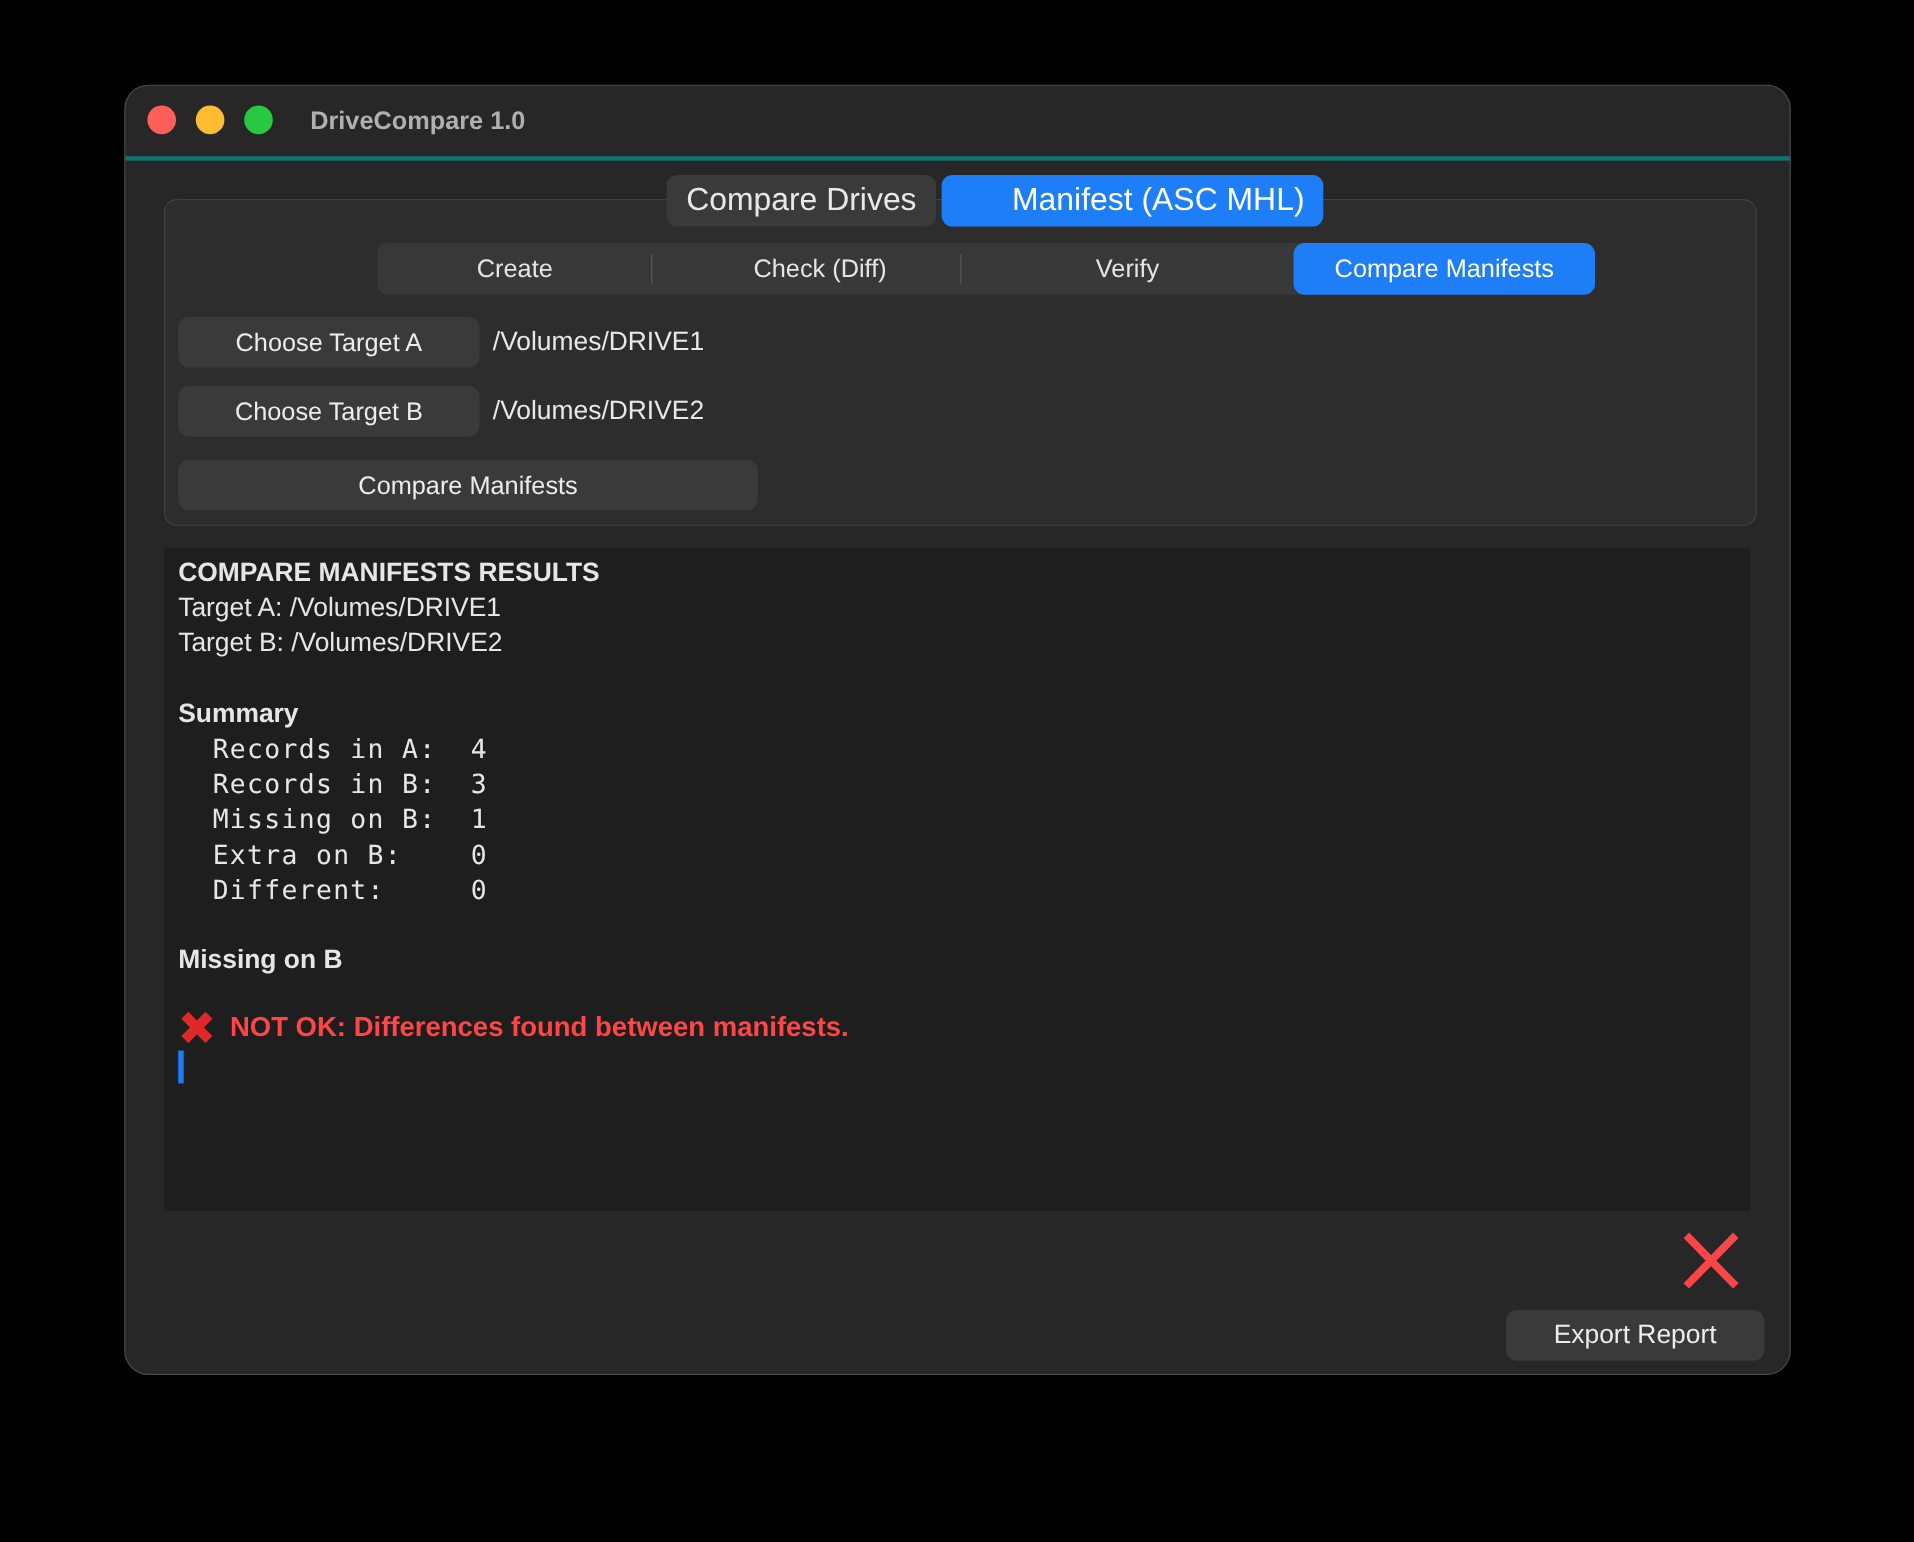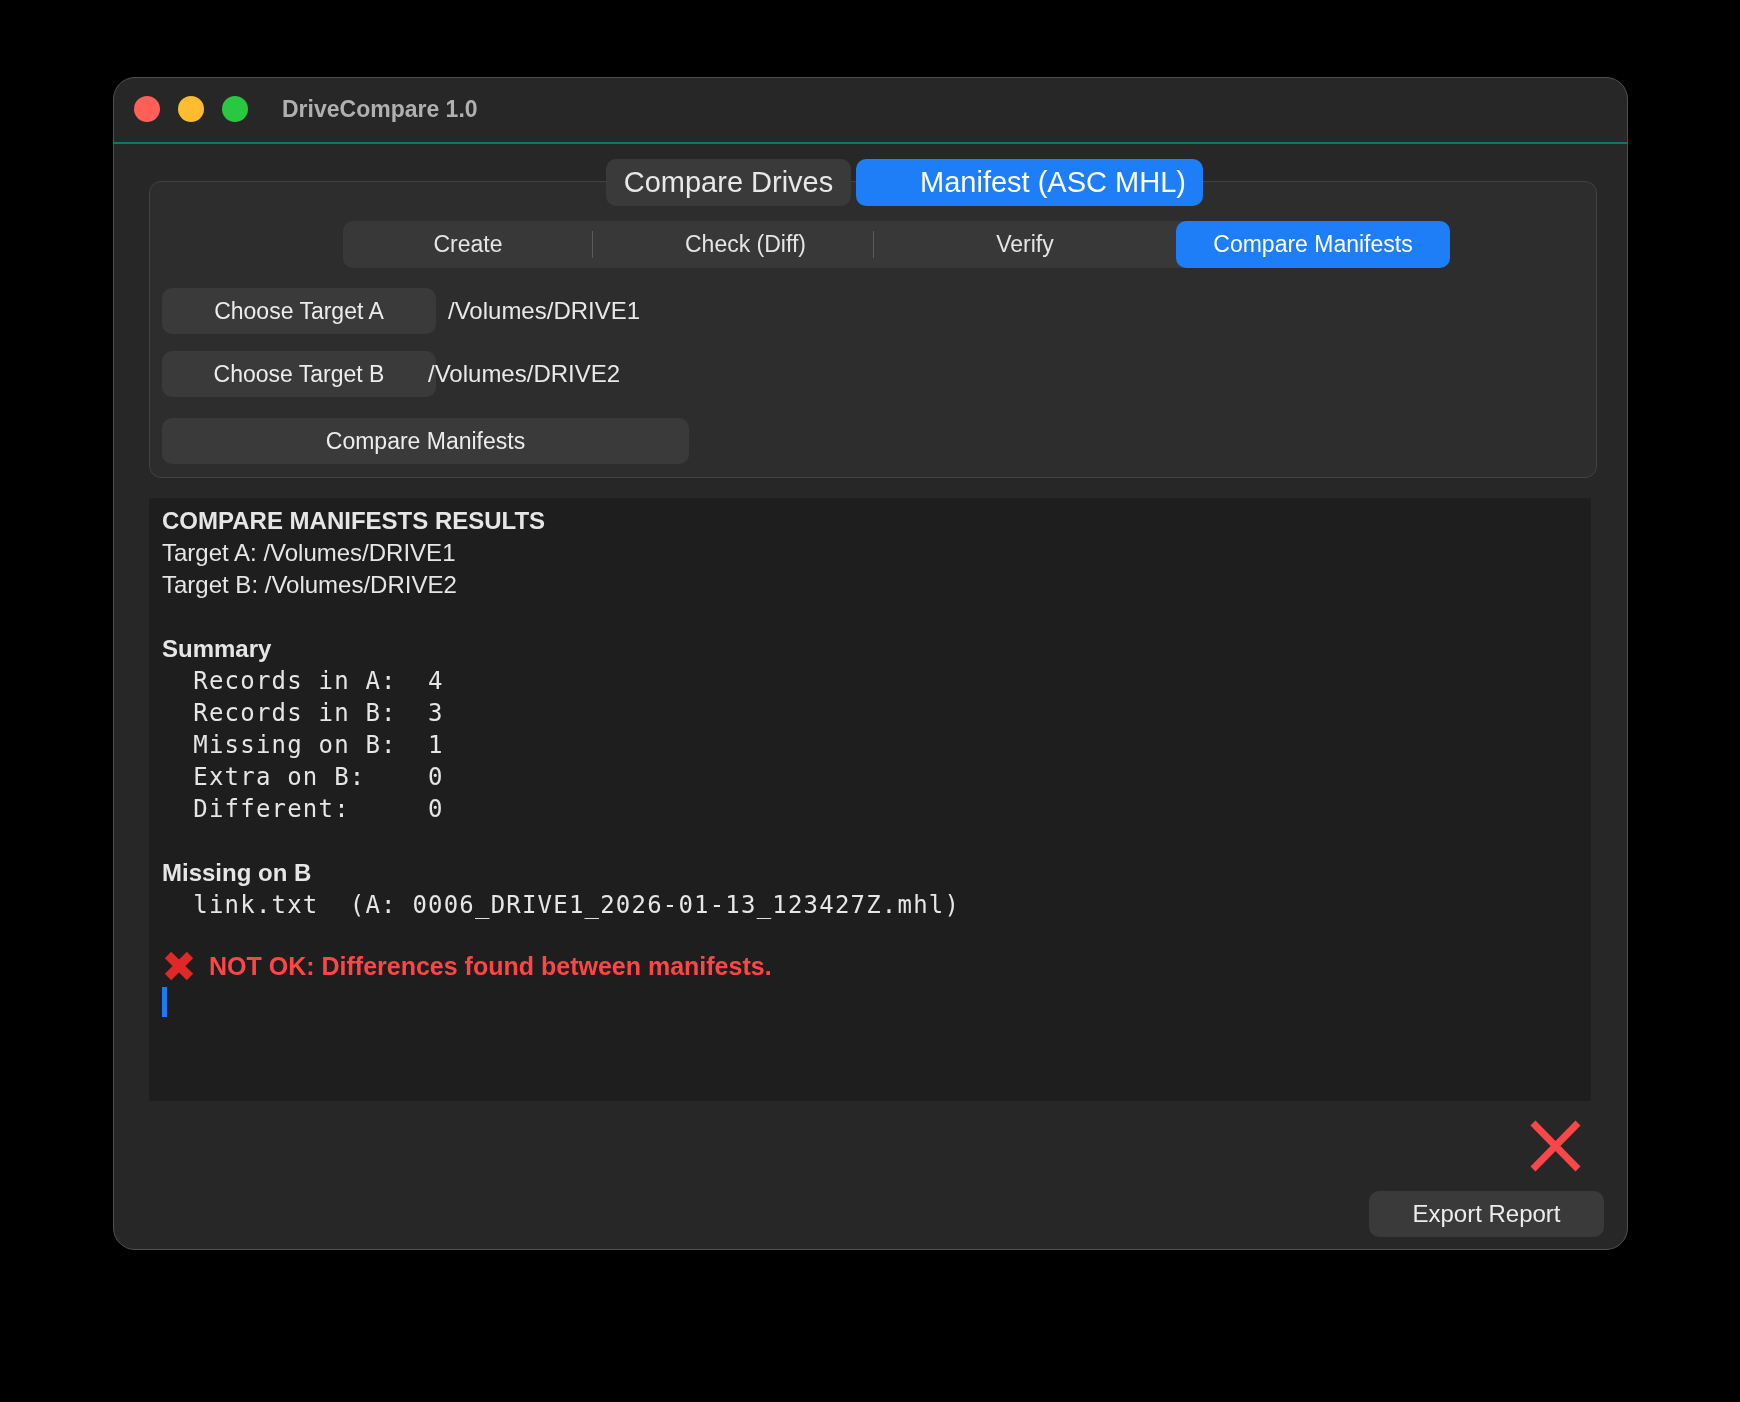--- a/index.html
+++ b/index.html
@@ -1,20 +1,20 @@
 <!DOCTYPE html>
 <html><head>
 <meta charset="utf-8">
 <style>
   html,body{margin:0;padding:0;background:#000;width:1740px;height:1402px;overflow:hidden;
     font-family:"Liberation Sans",sans-serif;-webkit-font-smoothing:antialiased;}
   .window{position:absolute;left:113px;top:77px;width:1515px;height:1173px;background:#272727;
     border:1px solid #4f4f4f;border-radius:22px;box-sizing:border-box;}
   
-  .titlebar{position:absolute;left:0;top:0;width:100%;height:64px;border-bottom:2px solid #0f766e;}
+  .titlebar{position:absolute;left:0;top:0;width:100%;height:64px;border-bottom:4px solid #0f766e;}
   .tl{position:absolute;top:18px;width:26px;height:26px;border-radius:50%;}
   .tl.red{left:20px;background:#ff5f57;}
   .tl.yellow{left:64px;background:#febc2e;}
   .tl.green{left:108px;background:#28c840;}
   .win-title{position:absolute;left:168px;top:18px;font-size:23px;font-weight:700;color:#b0b0b0;}
   
   .tab{position:absolute;top:81px;height:47px;border-radius:10px;display:flex;align-items:center;
     justify-content:center;font-size:29px;z-index:3;cursor:default;}
   .tab.inactive{left:492px;width:245px;background:#3a3a3a;color:#e8e8e8;}
   .tab.active{left:742px;width:300px;background:#1d7ef7;color:#ffffff;padding-left:47px;}
@@ -28,21 +28,21 @@
   .segment.selected{background:#1d7ef7;color:#fff;border-radius:10px;}
   .seg-div{position:absolute;right:0;top:10px;width:1px;height:27px;background:#5b5b5b;}
   
   .btn{position:absolute;background:#3a3a3a;border-radius:10px;display:flex;align-items:center;
     justify-content:center;font-size:23px;color:#ececec;z-index:2;}
   .btn-choose-a{left:48px;top:210px;width:274px;height:46px;}
   .btn-choose-b{left:48px;top:273px;width:274px;height:46px;}
   .btn-compare{left:48px;top:340px;width:527px;height:46px;}
   .path-label{position:absolute;font-size:24px;color:#e8e8e8;z-index:2;}
   .path-a{left:334px;top:219px;}
-  .path-b{left:314px;top:282px;}
+  .path-b{left:334px;top:282px;}
   
   .results{position:absolute;left:35px;top:420px;width:1442px;height:603px;background:#1e1e1e;
     border-radius:2px;color:#e6e6e6;}
   .r-inner{position:absolute;left:13px;top:7px;right:10px;}
   .r-line{font-size:24px;line-height:32px;white-space:pre;}
   .r-bold{font-weight:700;font-size:24px;}
   .r-mono{font-family:"DejaVu Sans Mono",monospace;font-size:24px;letter-spacing:1.2px;}
   .r-blank{height:32px;}
   .notok-row{display:flex;align-items:center;gap:13px;height:38px;margin-top:26px;}
   .notok-text{font-size:25px;font-weight:700;color:#ff4545;}
@@ -90,21 +90,20 @@
       <div class="r-line">Target B: /Volumes/DRIVE2</div>
       <div class="r-blank"></div>
       <div class="r-line r-bold">Summary</div>
       <div class="r-line r-mono">  Records in A:  4</div>
       <div class="r-line r-mono">  Records in B:  3</div>
       <div class="r-line r-mono">  Missing on B:  1</div>
       <div class="r-line r-mono">  Extra on B:    0</div>
       <div class="r-line r-mono">  Different:     0</div>
       <div class="r-blank"></div>
       <div class="r-line r-bold">Missing on B</div>
-      <div class="r-line r-mono">  link.txt  (A: 0006_DRIVE1_2026-01-13_123427Z.mhl)</div>
       <div class="notok-row">
         <svg width="34" height="34" viewBox="0 0 34 34">
           <path d="M6 6 L28 28 M28 6 L6 28" stroke="#e12828" stroke-width="9" stroke-linecap="butt" fill="none"></path>
         </svg>
         <span class="notok-text">NOT OK: Differences found between manifests.</span>
       </div>
       <div class="caret"></div>
     </div>
   </div>
 

